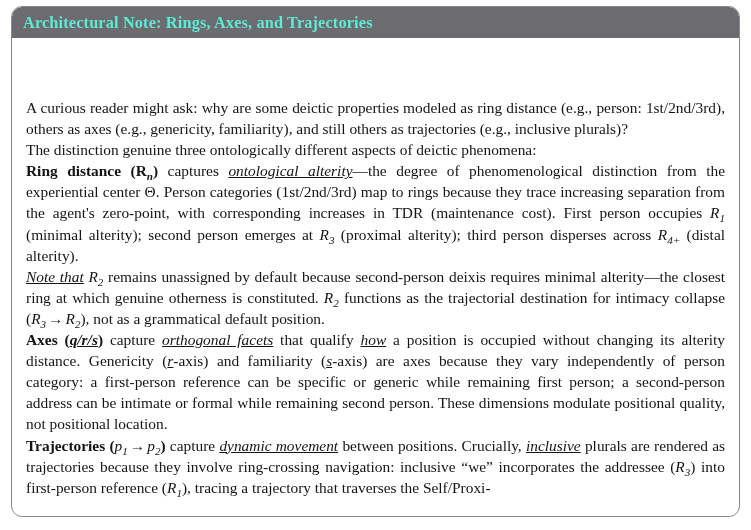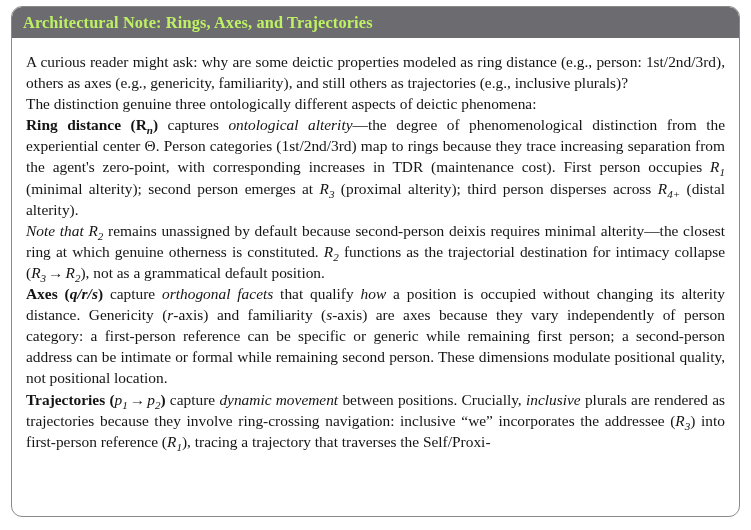--- a/index.html
+++ b/index.html
@@ -32,47 +32,49 @@
     background: #6b6b70;
     border-top-left-radius: 9px;
     border-top-right-radius: 9px;
     display: flex;
     align-items: center;
     padding-left: 11px;
     box-sizing: border-box;
   }
 
   .note-header-title {
-    color: #bef264;
+    color: #5eead4;
     font-size: 16.3px;
     font-weight: bold;
     letter-spacing: 0.15px;
     white-space: nowrap;
   }
 
   .note-body {
     padding: 13px 14px 0 14px;
     box-sizing: border-box;
+    margin-top: 46px;
   }
 
   .para {
     font-size: 15.4px;
     line-height: 21.1px;
     color: #141414;
     text-align: justify;
     text-justify: inter-word;
     margin: 0 0 0 0;
     hyphens: manual;
   }
 
   .lead {
     font-weight: bold;
   }
   .it {
     font-style: italic;
+    text-decoration: underline;
   }
   .mathvar {
     font-style: italic;
   }
   .mathvar sub {
     font-style: italic;
     font-size: 0.72em;
     line-height: 0;
   }
   .arrow {

